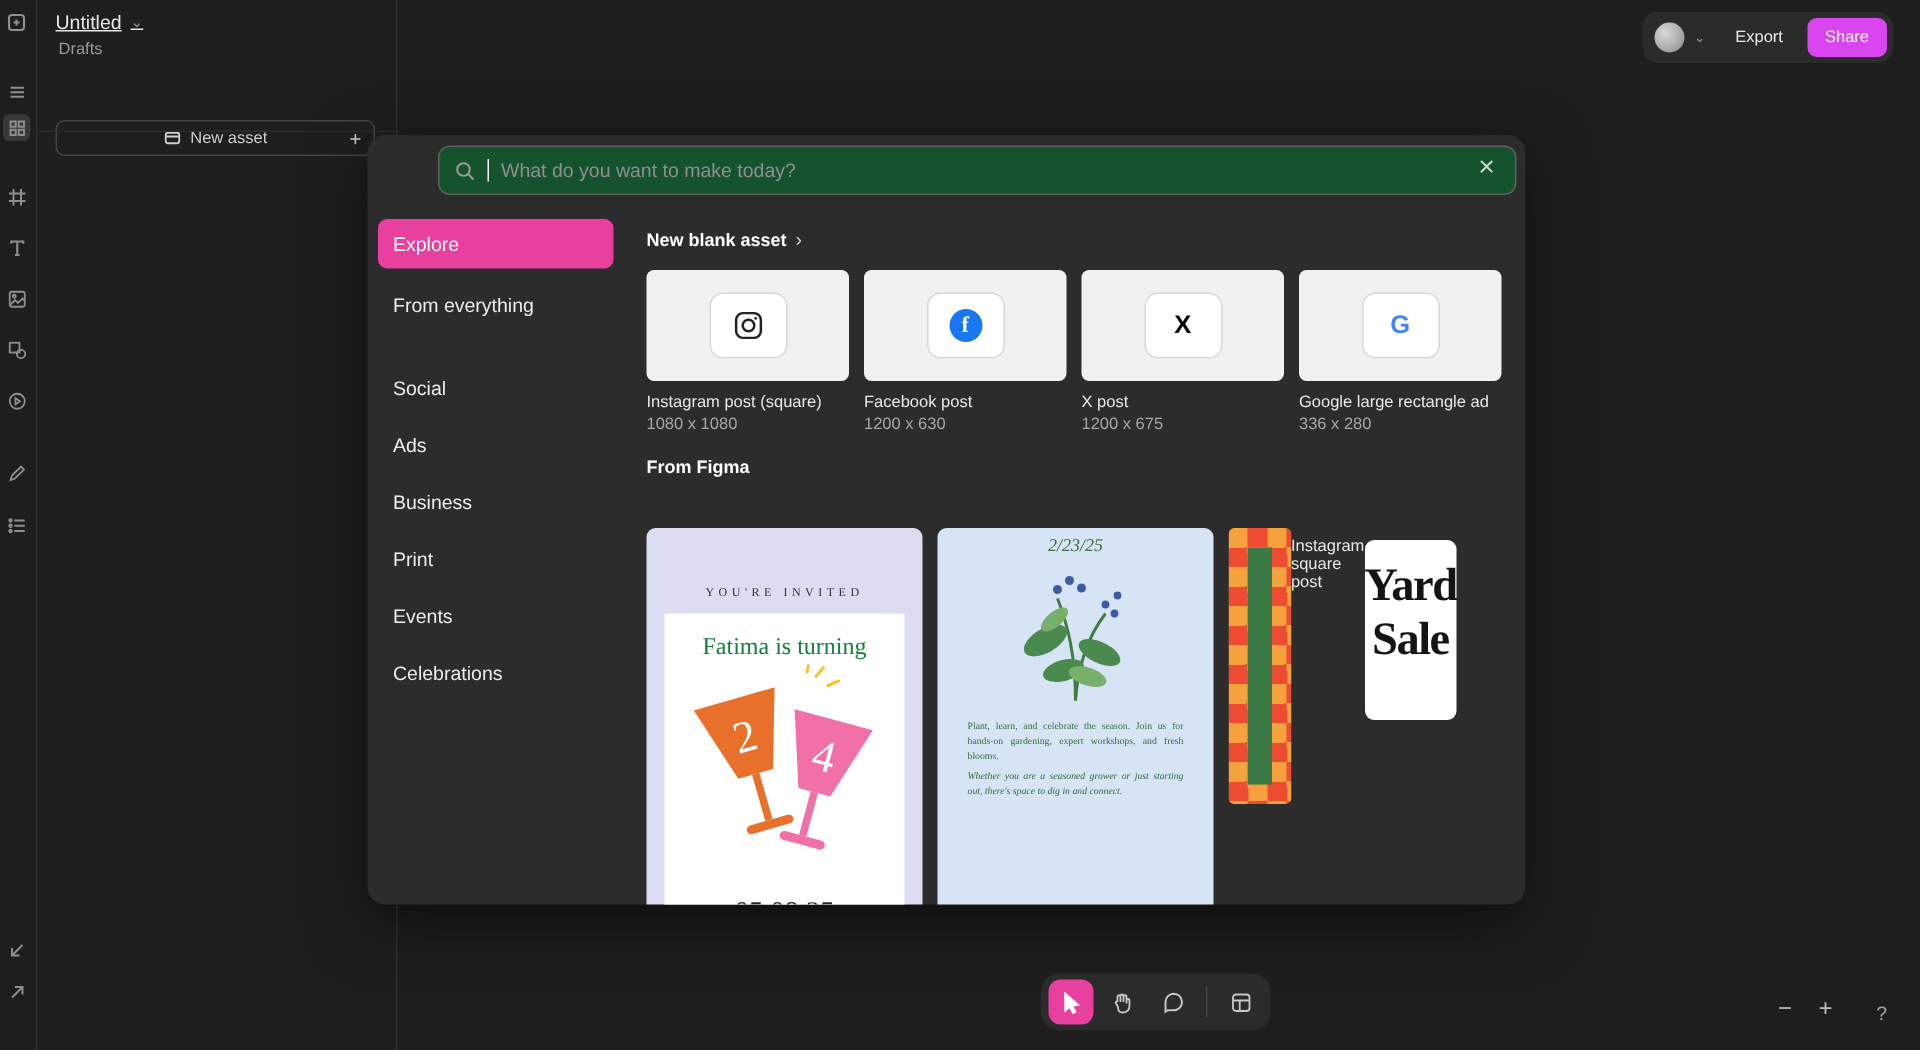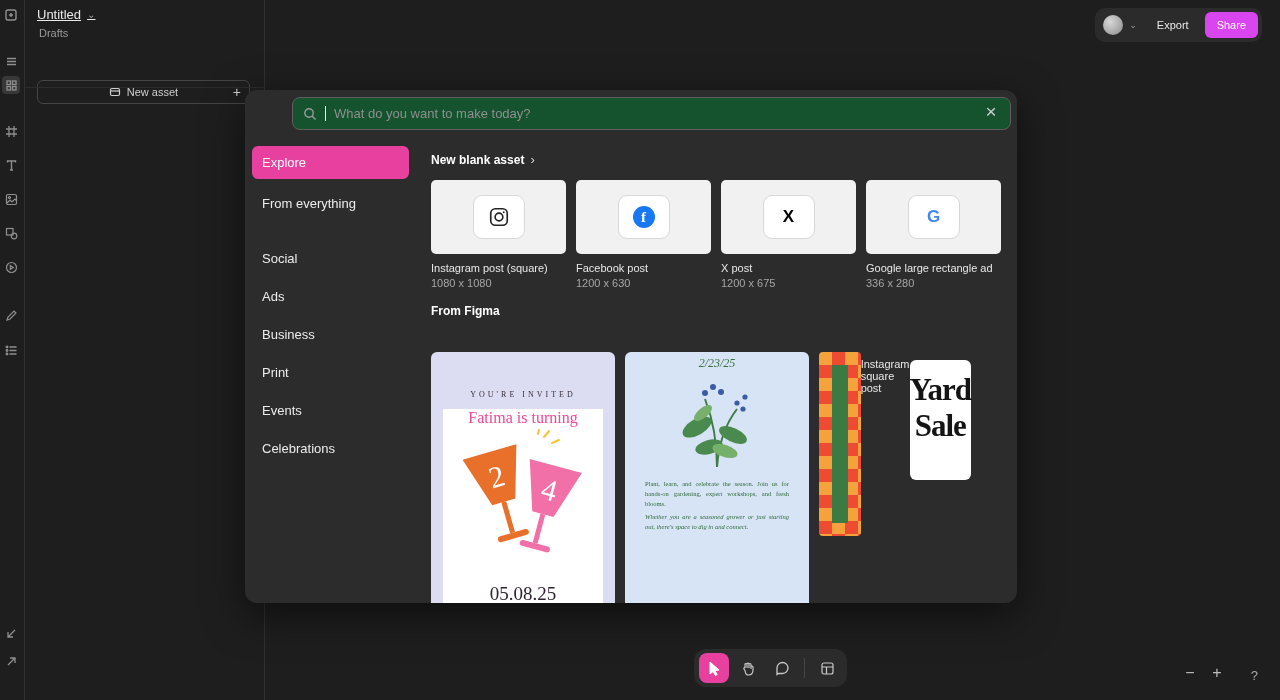--- a/index.html
+++ b/index.html
@@ -89,22 +89,22 @@
   .figma-row { position:absolute; top:262px; left:0; display:flex; gap:10px; }
   .tmpl-col { width:152px; display:flex; }
 
   
   .invite-card { width:184px; height:300px; background:#dcdcf2; border-radius:6px;
     overflow:hidden; cursor:pointer; }
   .invite-eyebrow { margin-top:38px; text-align:center;
     font-family:"Liberation Serif", serif; font-size:8px; letter-spacing:3px; color:#3a2f3a; }
   .invite-panel { width:160px; margin:10px auto 0; background:#fff; min-height:250px;
     text-align:center; }
-  .invite-title { padding-top:0; font-family:"Liberation Serif", serif;
-    font-size:16px; color:#ec4899; }
+  .invite-title { padding-top:14px; font-family:"Liberation Serif", serif;
+    font-size:16px; color:#15803d; }
   .invite-art { margin-top:2px; }
   .invite-date { font-family:"Liberation Serif", serif; font-size:19px; color:#2f2530;
     margin-top:2px; }
 
   
   .garden-card { width:184px; height:300px; background:#d7e4f6; border-radius:6px;
     overflow:hidden; text-align:center; cursor:pointer; }
   .garden-title { margin-top:38px; font-family:"Liberation Serif", serif;
     font-size:23px; color:#3a7040; }
   .garden-date { margin-top:4px; font-family:"Liberation Serif", serif; font-style:italic;

